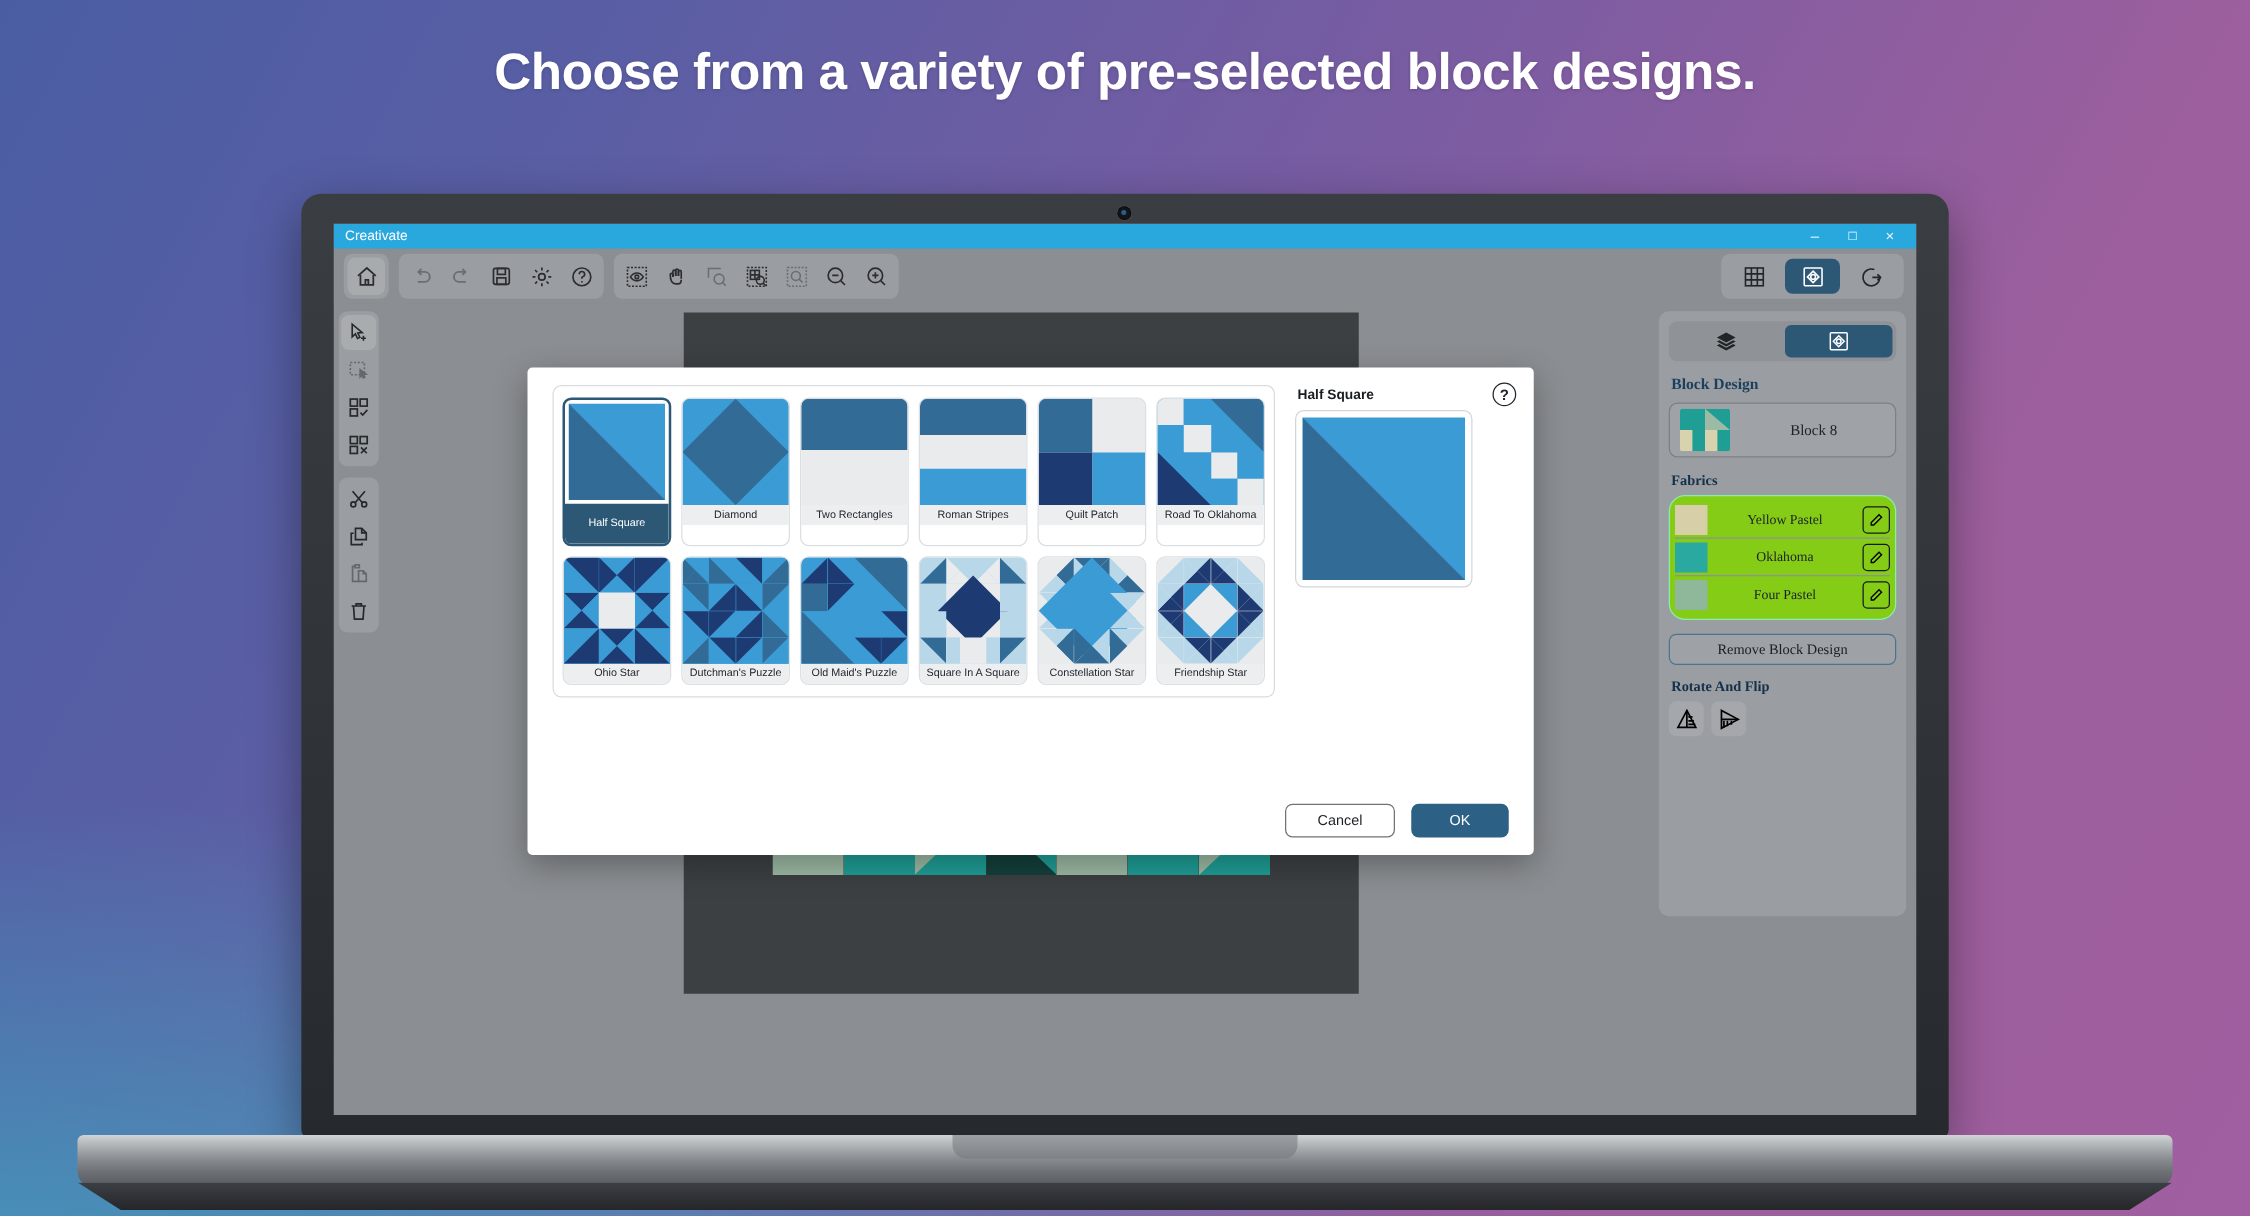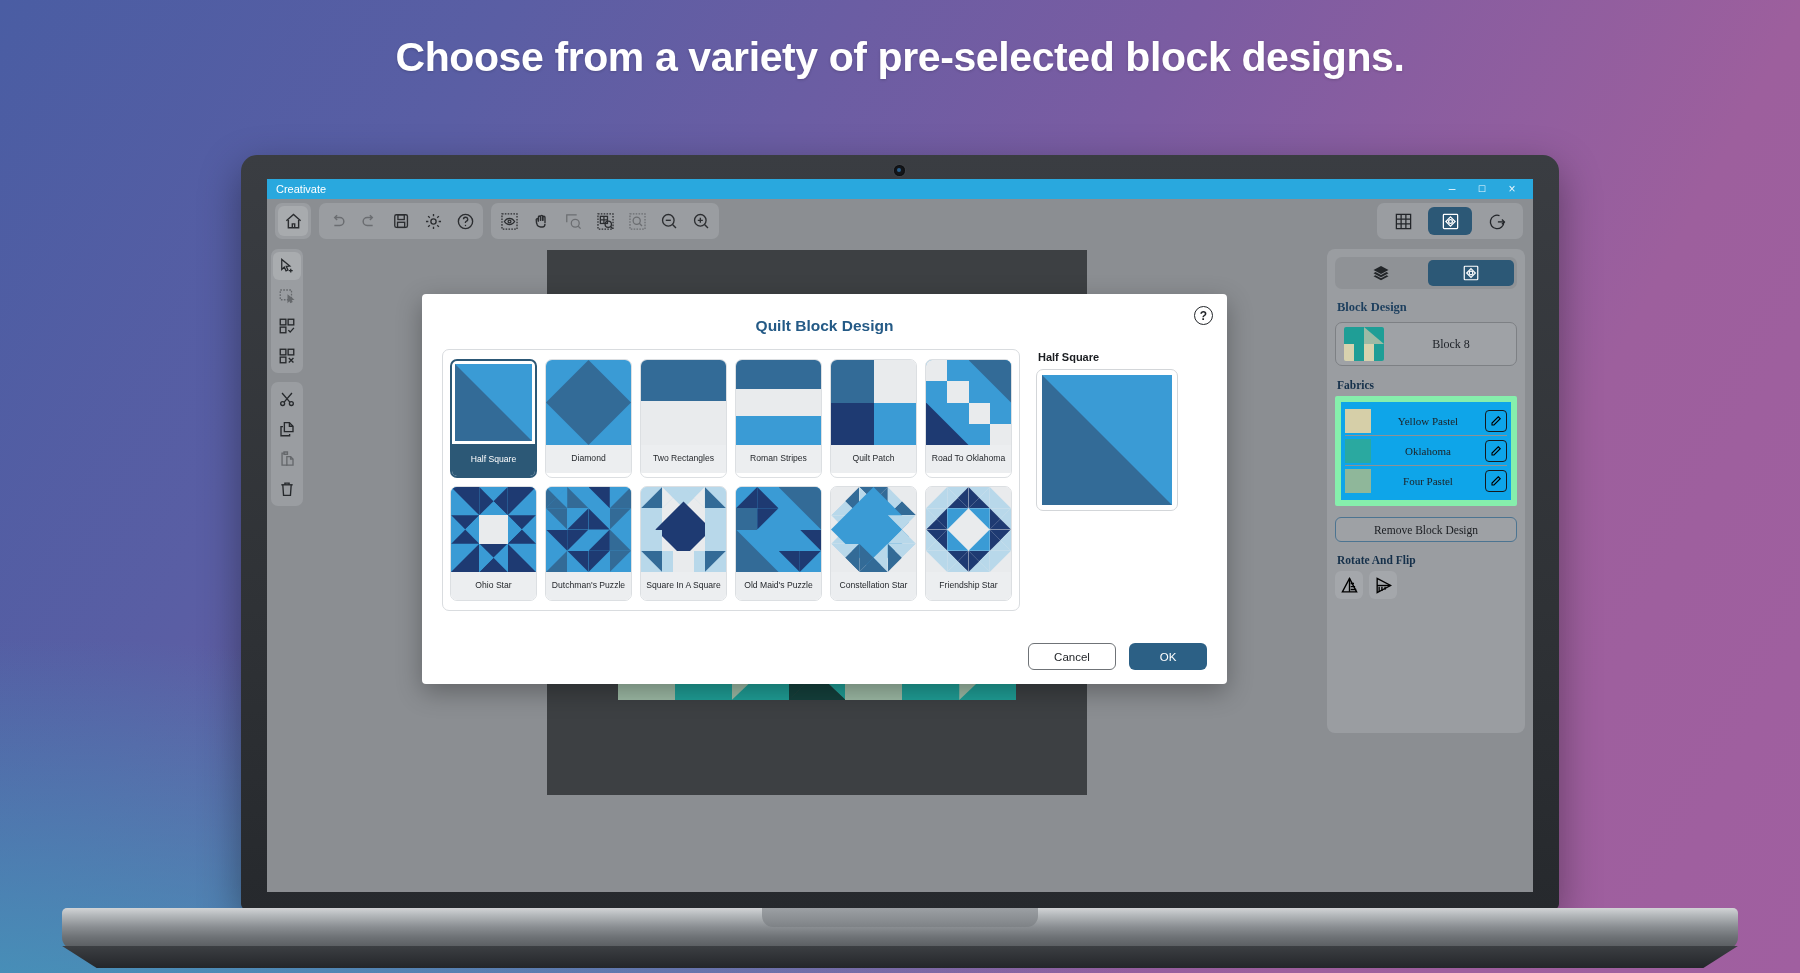--- a/index.html
+++ b/index.html
@@ -89,21 +89,21 @@
   .tabrow { background:#8f9296; border-radius:7px; padding:3px; display:flex; gap:4px; margin-bottom:11px;}
   .tabbtn { flex:1; height:26px; border-radius:5px; display:flex; align-items:center; justify-content:center; color:#222528;}
   .tabbtn.sel { background:#2c5876; color:#fff; }
   .tabbtn svg { width:18px; height:18px; }
   .sec-title { font-size:12.5px; font-weight:bold; color:#1d3f5e; margin:0 0 7px 2px; }
   .blockrow { background:#9fa2a6; border:1px solid #7d8084; border-radius:7px; height:44px; display:flex;
               align-items:center; padding:4px 8px; gap:10px; margin-bottom:13px;}
   .blockthumb { width:40px; height:34px; position:relative; overflow:hidden; border-radius:2px; flex:none;}
   .blockrow .lbl { flex:1; text-align:center; font-size:12px; color:#20242a;}
   .fab-title { font-size:11.5px; font-weight:bold; color:#15304a; margin:0 0 5px 2px; }
-  .fabbox { background:#0ea5e9; border:6px solid #86efac; border-radius:2px; padding:4px; }
+  .fabbox { background:#84cc16; border:1px solid #86efac; border-radius:13px; padding:4px; }
   .fabrow { display:flex; align-items:center; height:30px; gap:7px; border-bottom:1px solid #8e9195; }
   .fabrow:last-child { border-bottom:none; }
   .sw { width:26px; height:24px; flex:none; }
   .fabrow .fl { flex:1; text-align:center; font-size:11px; color:#1d2125; }
   .pen { width:22px; height:22px; border:1.6px solid #16191c; border-radius:4px; display:flex; align-items:center; justify-content:center;}
   .pen svg { width:12px; height:12px; }
   .wide-btn { margin-top:11px; height:25px; border:1px solid #4c7491; border-radius:6px; background:#9ea1a5;
               display:flex; align-items:center; justify-content:center; font-size:11.5px; color:#1a1d21;}
   .rf-title { font-size:11.5px; font-weight:bold; color:#15304a; margin:12px 0 5px 2px; }
   .rfrow { display:flex; gap:6px; }
@@ -118,21 +118,21 @@
                 border-radius:50%; display:flex; align-items:center; justify-content:center;
                 font-size:12px; font-weight:bold; color:#23262a; }
   .modal-title { text-align:center; color:#245a86; font-size:15.5px; font-weight:bold; margin:9px 0 14px; }
   .modal-body { display:flex; gap:16px; }
   .grid-wrap { flex:none; width:578px; border:1px solid #d9dcdf; border-radius:7px; padding:9px 7px; }
   .grid { display:grid; grid-template-columns:repeat(6,1fr); gap:8px; }
   .card { border:1px solid #dcdfe2; border-radius:7px; background:#fff; overflow:hidden; }
   .card.sel { border:2px solid #2c5876; }
   .card .art { width:100%; aspect-ratio:1/1; position:relative; background:#eceef0; }
   .card.sel .art { margin:3px; width:calc(100% - 6px); }
-  .card .cap { height:28px; display:flex; align-items:center; justify-content:center;
+  .card .cap { height:16px; display:flex; align-items:center; justify-content:center;
                font-size:8.6px; color:#25282c; background:#eceef0; text-align:center; line-height:1.1; padding:0 2px;}
   .card.sel .cap { background:#2c5876; color:#fff; height:32px; }
   .preview { flex:1; }
   .preview .pv-title { font-size:11px; font-weight:bold; color:#1a1d21; margin:2px 0 6px 2px;}
   .pv-box { border:1px solid #d3d6d9; border-radius:7px; padding:5px; width:142px; }
   .pv-art { width:100%; aspect-ratio:1/1; position:relative; }
   .modal-foot { position:absolute; right:20px; bottom:14px; display:flex; gap:13px; }
   .btn { height:27px; min-width:88px; border-radius:6px; display:flex; align-items:center; justify-content:center;
          font-size:11.5px; }
   .btn.cancel { border:1.4px solid #6f7377; background:#fff; color:#1e2125; }
@@ -739,21 +739,20 @@
                 </svg>
             </div>
           </div>
         </div>
       </div>
     </div>
 
     <div class="overlay">
       <div class="modal">
         <div class="modal-help">?</div>
-        <div class="modal-title">Quilt Block Design</div>
         <div class="modal-body">
           <div class="grid-wrap">
             <div class="grid" id="block-grid">
                 <div class="card sel">
                   <div class="art">
                     <div class="sh" style="left:0%;top:0%;width:100%;height:100%;right:auto;bottom:auto;background:#3a9bd5"></div>
                     <div class="sh" style="background:#336b97;clip-path:polygon(0 0,0 100%,100% 100%)"></div>
                   </div>
                   <div class="cap">Half Square</div>
                 </div>
@@ -872,20 +871,44 @@
                     <div class="sh" style="left:25%;top:75%;width:25%;height:25%;right:auto;bottom:auto;background:#1e3a72;clip-path:polygon(0 0,100% 0,100% 100%)"></div>
                     <div class="sh" style="left:50%;top:75%;width:25%;height:25%;right:auto;bottom:auto;background:#3a9bd5"></div>
                     <div class="sh" style="left:50%;top:75%;width:25%;height:25%;right:auto;bottom:auto;background:#1e3a72;clip-path:polygon(0 0,100% 0,0 100%)"></div>
                     <div class="sh" style="left:75%;top:75%;width:25%;height:25%;right:auto;bottom:auto;background:#3a9bd5"></div>
                     <div class="sh" style="left:75%;top:75%;width:25%;height:25%;right:auto;bottom:auto;background:#336b97;clip-path:polygon(0 0,100% 0,0 100%)"></div>
                   </div>
                   <div class="cap">Dutchman's Puzzle</div>
                 </div>
                 <div class="card">
                   <div class="art">
+                    <div class="sh" style="left:0%;top:0%;width:100%;height:100%;right:auto;bottom:auto;background:#3a9bd5"></div>
+                    <div class="sh" style="left:0%;top:0%;width:25%;height:25%;right:auto;bottom:auto;background:#3a9bd5"></div>
+                    <div class="sh" style="left:0%;top:0%;width:25%;height:25%;right:auto;bottom:auto;background:#1e3a72;clip-path:polygon(100% 0,100% 100%,0 100%)"></div>
+                    <div class="sh" style="left:25%;top:0%;width:25%;height:25%;right:auto;bottom:auto;background:#3a9bd5"></div>
+                    <div class="sh" style="left:25%;top:0%;width:25%;height:25%;right:auto;bottom:auto;background:#1e3a72;clip-path:polygon(0 0,100% 100%,0 100%)"></div>
+                    <div class="sh" style="left:50%;top:0%;width:50%;height:50%;right:auto;bottom:auto;background:#3a9bd5"></div>
+                    <div class="sh" style="left:50%;top:0%;width:50%;height:50%;right:auto;bottom:auto;background:#336b97;clip-path:polygon(0 0,100% 0,100% 100%)"></div>
+                    <div class="sh" style="left:0%;top:25%;width:25%;height:25%;right:auto;bottom:auto;background:#336b97"></div>
+                    <div class="sh" style="left:25%;top:25%;width:25%;height:25%;right:auto;bottom:auto;background:#3a9bd5"></div>
+                    <div class="sh" style="left:25%;top:25%;width:25%;height:25%;right:auto;bottom:auto;background:#1e3a72;clip-path:polygon(0 0,100% 0,0 100%)"></div>
+                    <div class="sh" style="left:0%;top:50%;width:50%;height:50%;right:auto;bottom:auto;background:#3a9bd5"></div>
+                    <div class="sh" style="left:0%;top:50%;width:50%;height:50%;right:auto;bottom:auto;background:#336b97;clip-path:polygon(0 0,100% 100%,0 100%)"></div>
+                    <div class="sh" style="left:50%;top:50%;width:25%;height:25%;right:auto;bottom:auto;background:#3a9bd5"></div>
+                    <div class="sh" style="left:75%;top:50%;width:25%;height:25%;right:auto;bottom:auto;background:#3a9bd5"></div>
+                    <div class="sh" style="left:75%;top:50%;width:25%;height:25%;right:auto;bottom:auto;background:#1e3a72;clip-path:polygon(0 0,100% 0,100% 100%)"></div>
+                    <div class="sh" style="left:50%;top:75%;width:25%;height:25%;right:auto;bottom:auto;background:#3a9bd5"></div>
+                    <div class="sh" style="left:50%;top:75%;width:25%;height:25%;right:auto;bottom:auto;background:#1e3a72;clip-path:polygon(0 0,100% 0,100% 100%)"></div>
+                    <div class="sh" style="left:75%;top:75%;width:25%;height:25%;right:auto;bottom:auto;background:#3a9bd5"></div>
+                    <div class="sh" style="left:75%;top:75%;width:25%;height:25%;right:auto;bottom:auto;background:#1e3a72;clip-path:polygon(0 0,100% 0,0 100%)"></div>
+                  </div>
+                  <div class="cap">Old Maid's Puzzle</div>
+                </div>
+                <div class="card">
+                  <div class="art">
                     <div class="sh" style="left:0%;top:0%;width:100%;height:100%;right:auto;bottom:auto;background:#b8d8ea"></div>
                     <div class="sh" style="left:0%;top:0%;width:25%;height:25%;right:auto;bottom:auto;background:#b8d8ea"></div>
                     <div class="sh" style="left:0%;top:0%;width:25%;height:25%;right:auto;bottom:auto;background:#336b97;clip-path:polygon(100% 0,100% 100%,0 100%)"></div>
                     <div class="sh" style="left:25%;top:0%;width:25%;height:25%;right:auto;bottom:auto;background:#b8d8ea;clip-path:polygon(0 0,100% 0,50% 50%)"></div>
                     <div class="sh" style="left:25%;top:0%;width:25%;height:25%;right:auto;bottom:auto;background:#b8d8ea;clip-path:polygon(100% 0,100% 100%,50% 50%)"></div>
                     <div class="sh" style="left:25%;top:0%;width:25%;height:25%;right:auto;bottom:auto;background:#e9ebed;clip-path:polygon(0 100%,100% 100%,50% 50%)"></div>
                     <div class="sh" style="left:25%;top:0%;width:25%;height:25%;right:auto;bottom:auto;background:#e9ebed;clip-path:polygon(0 0,0 100%,50% 50%)"></div>
                     <div class="sh" style="left:50%;top:0%;width:25%;height:25%;right:auto;bottom:auto;background:#b8d8ea;clip-path:polygon(0 0,100% 0,50% 50%)"></div>
                     <div class="sh" style="left:50%;top:0%;width:25%;height:25%;right:auto;bottom:auto;background:#e9ebed;clip-path:polygon(100% 0,100% 100%,50% 50%)"></div>
                     <div class="sh" style="left:50%;top:0%;width:25%;height:25%;right:auto;bottom:auto;background:#e9ebed;clip-path:polygon(0 100%,100% 100%,50% 50%)"></div>
@@ -900,44 +923,20 @@
                     <div class="sh" style="left:75%;top:50%;width:25%;height:25%;right:auto;bottom:auto;background:#b8d8ea"></div>
                     <div class="sh" style="left:0%;top:75%;width:25%;height:25%;right:auto;bottom:auto;background:#b8d8ea"></div>
                     <div class="sh" style="left:0%;top:75%;width:25%;height:25%;right:auto;bottom:auto;background:#336b97;clip-path:polygon(0 0,100% 0,100% 100%)"></div>
                     <div class="sh" style="left:75%;top:75%;width:25%;height:25%;right:auto;bottom:auto;background:#b8d8ea"></div>
                     <div class="sh" style="left:75%;top:75%;width:25%;height:25%;right:auto;bottom:auto;background:#336b97;clip-path:polygon(0 0,100% 0,0 100%)"></div>
                     <div class="sh" style="left:25%;top:75%;width:50%;height:25%;right:auto;bottom:auto;background:#e9ebed"></div>
                     <div class="sh" style="left:25%;top:75%;width:12.5%;height:25%;right:auto;bottom:auto;background:#b8d8ea"></div>
                     <div class="sh" style="left:62.5%;top:75%;width:12.5%;height:25%;right:auto;bottom:auto;background:#b8d8ea"></div>
                   </div>
                   <div class="cap">Square In A Square</div>
-                </div>
-                <div class="card">
-                  <div class="art">
-                    <div class="sh" style="left:0%;top:0%;width:100%;height:100%;right:auto;bottom:auto;background:#3a9bd5"></div>
-                    <div class="sh" style="left:0%;top:0%;width:25%;height:25%;right:auto;bottom:auto;background:#3a9bd5"></div>
-                    <div class="sh" style="left:0%;top:0%;width:25%;height:25%;right:auto;bottom:auto;background:#1e3a72;clip-path:polygon(100% 0,100% 100%,0 100%)"></div>
-                    <div class="sh" style="left:25%;top:0%;width:25%;height:25%;right:auto;bottom:auto;background:#3a9bd5"></div>
-                    <div class="sh" style="left:25%;top:0%;width:25%;height:25%;right:auto;bottom:auto;background:#1e3a72;clip-path:polygon(0 0,100% 100%,0 100%)"></div>
-                    <div class="sh" style="left:50%;top:0%;width:50%;height:50%;right:auto;bottom:auto;background:#3a9bd5"></div>
-                    <div class="sh" style="left:50%;top:0%;width:50%;height:50%;right:auto;bottom:auto;background:#336b97;clip-path:polygon(0 0,100% 0,100% 100%)"></div>
-                    <div class="sh" style="left:0%;top:25%;width:25%;height:25%;right:auto;bottom:auto;background:#336b97"></div>
-                    <div class="sh" style="left:25%;top:25%;width:25%;height:25%;right:auto;bottom:auto;background:#3a9bd5"></div>
-                    <div class="sh" style="left:25%;top:25%;width:25%;height:25%;right:auto;bottom:auto;background:#1e3a72;clip-path:polygon(0 0,100% 0,0 100%)"></div>
-                    <div class="sh" style="left:0%;top:50%;width:50%;height:50%;right:auto;bottom:auto;background:#3a9bd5"></div>
-                    <div class="sh" style="left:0%;top:50%;width:50%;height:50%;right:auto;bottom:auto;background:#336b97;clip-path:polygon(0 0,100% 100%,0 100%)"></div>
-                    <div class="sh" style="left:50%;top:50%;width:25%;height:25%;right:auto;bottom:auto;background:#3a9bd5"></div>
-                    <div class="sh" style="left:75%;top:50%;width:25%;height:25%;right:auto;bottom:auto;background:#3a9bd5"></div>
-                    <div class="sh" style="left:75%;top:50%;width:25%;height:25%;right:auto;bottom:auto;background:#1e3a72;clip-path:polygon(0 0,100% 0,100% 100%)"></div>
-                    <div class="sh" style="left:50%;top:75%;width:25%;height:25%;right:auto;bottom:auto;background:#3a9bd5"></div>
-                    <div class="sh" style="left:50%;top:75%;width:25%;height:25%;right:auto;bottom:auto;background:#1e3a72;clip-path:polygon(0 0,100% 0,100% 100%)"></div>
-                    <div class="sh" style="left:75%;top:75%;width:25%;height:25%;right:auto;bottom:auto;background:#3a9bd5"></div>
-                    <div class="sh" style="left:75%;top:75%;width:25%;height:25%;right:auto;bottom:auto;background:#1e3a72;clip-path:polygon(0 0,100% 0,0 100%)"></div>
-                  </div>
-                  <div class="cap">Old Maid's Puzzle</div>
                 </div>
                 <div class="card">
                   <div class="art">
                     <div class="sh" style="left:0%;top:0%;width:100%;height:100%;right:auto;bottom:auto;background:#e9ebed"></div>
                     <div class="sh" style="left:0%;top:0%;width:33.3%;height:33.3%;right:auto;bottom:auto;background:#e9ebed;clip-path:polygon(0 0,100% 0,50% 50%)"></div>
                     <div class="sh" style="left:0%;top:0%;width:33.3%;height:33.3%;right:auto;bottom:auto;background:#336b97;clip-path:polygon(100% 0,100% 100%,50% 50%)"></div>
                     <div class="sh" style="left:0%;top:0%;width:33.3%;height:33.3%;right:auto;bottom:auto;background:#b8d8ea;clip-path:polygon(0 100%,100% 100%,50% 50%)"></div>
                     <div class="sh" style="left:0%;top:0%;width:33.3%;height:33.3%;right:auto;bottom:auto;background:#e9ebed;clip-path:polygon(0 0,0 100%,50% 50%)"></div>
                     <div class="sh" style="left:33.3%;top:0%;width:33.4%;height:33.3%;right:auto;bottom:auto;background:#336b97;clip-path:polygon(0 0,100% 0,50% 50%)"></div>
                     <div class="sh" style="left:33.3%;top:0%;width:33.4%;height:33.3%;right:auto;bottom:auto;background:#336b97;clip-path:polygon(100% 0,100% 100%,50% 50%)"></div>

